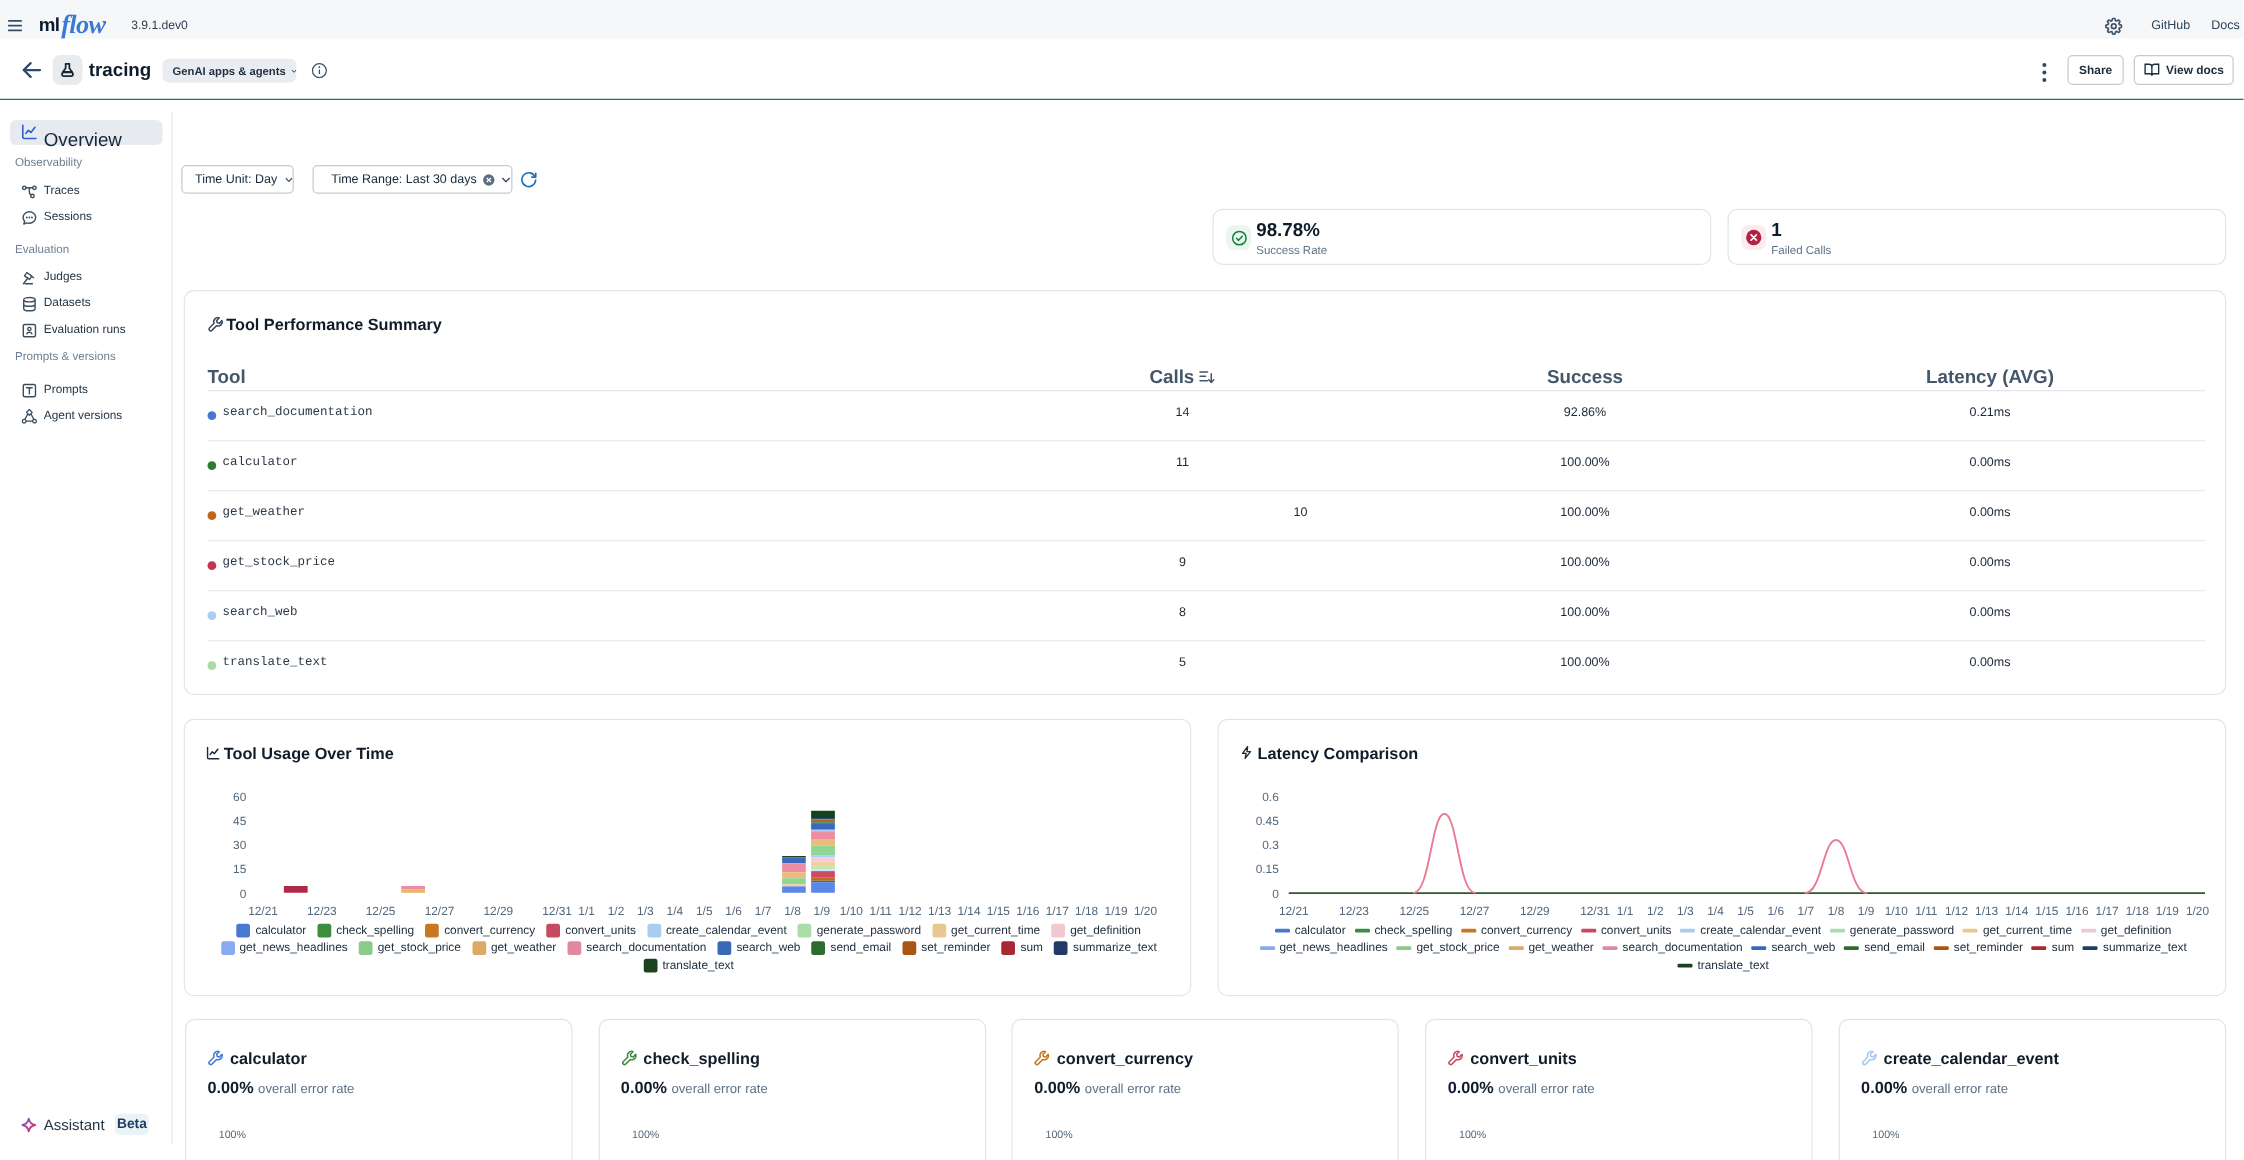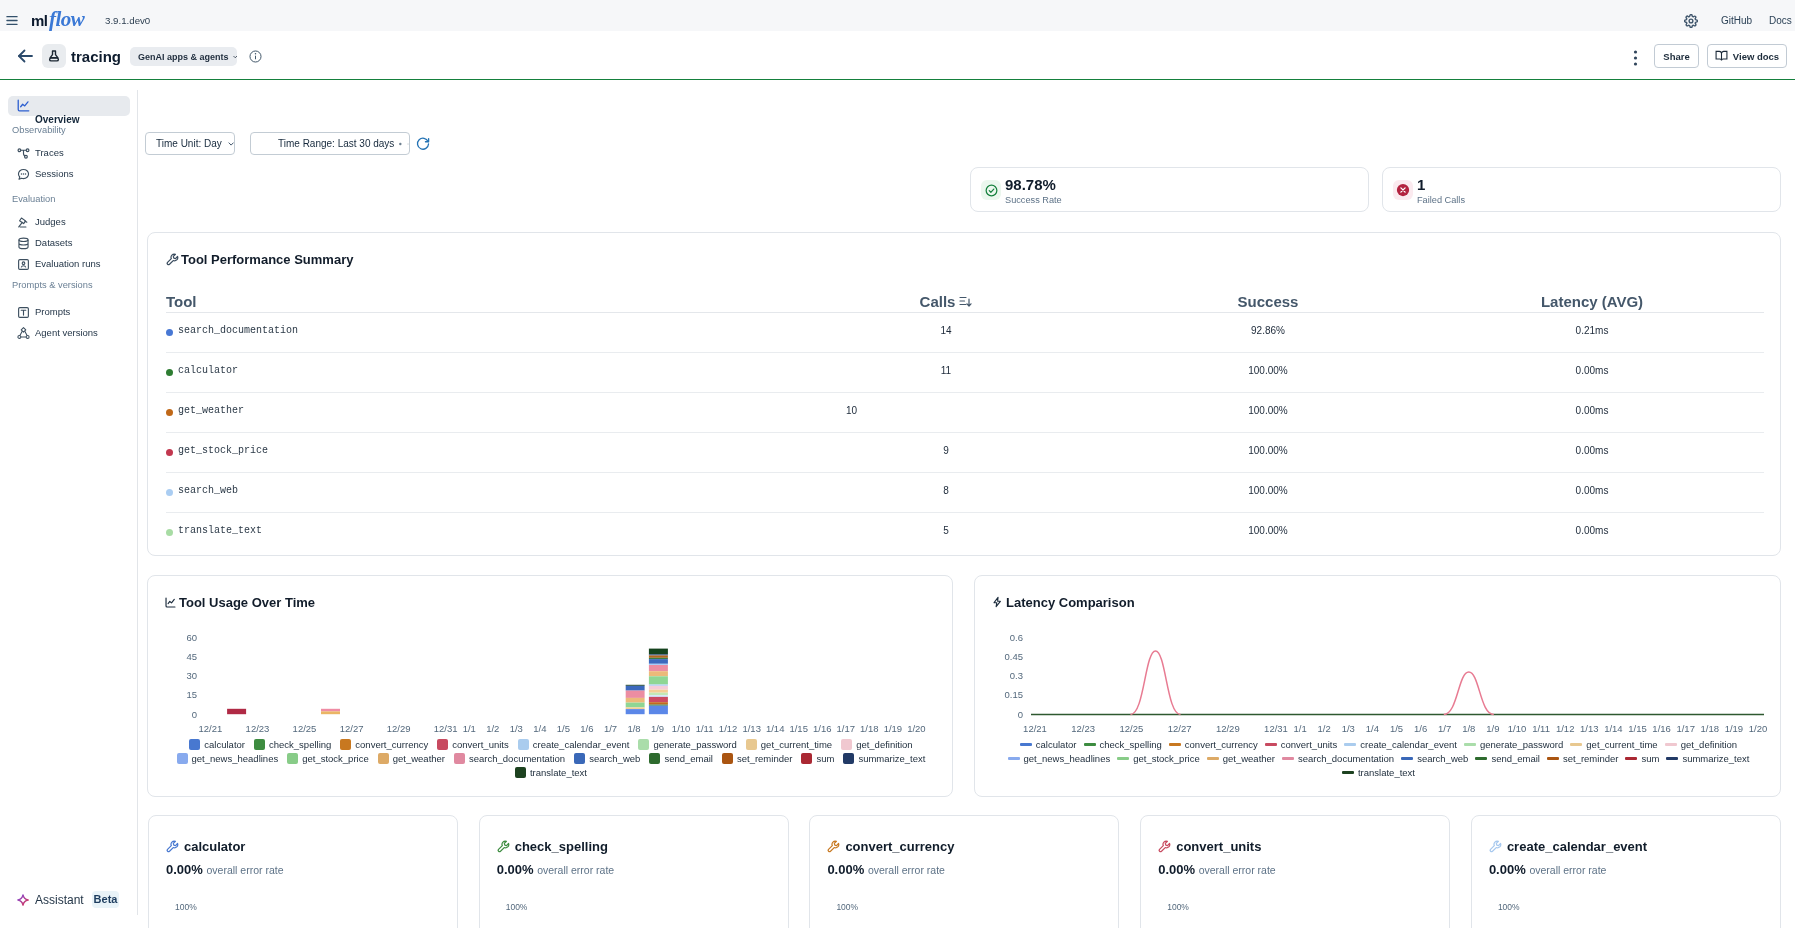--- a/index.html
+++ b/index.html
@@ -117,21 +117,21 @@
         <path d="M2 2.5h6a4 4 0 0 1 4 4v13a3 3 0 0 0-3-3H2zM22 2.5h-6a4 4 0 0 0-4 4v13a3 3 0 0 1 3-3h7z"></path>
       </svg>View docs
     </div>
   </div>
   <div id="sidebar">
     <div class="side-sel"></div>
     <svg class="side-ico" style="top:9px" viewBox="0 0 16 16" fill="none" stroke="#2d5fd0" stroke-width="1.6" stroke-linecap="round" stroke-linejoin="round">
       <path d="M1.5 1.5v11.5a1.5 1.5 0 0 0 1.5 1.5h11.5"></path>
         <polyline points="4.5,9.5 7,6.5 9.5,8.5 13.5,3.5"></polyline>
     </svg>
-    <span class="side-item" style="top:24px;font-weight:700;color:#14273a;font-size:10px">Overview</span>
+    <span class="side-item" style="top:14px;font-weight:400;color:#14273a;font-size:15px">Overview</span>
     <span class="side-head" style="top:35px">Observability</span>
     <svg class="side-ico" style="top:57px" viewBox="0 0 16 16" fill="none" stroke="#3d4f5f" stroke-width="1.4" stroke-linecap="round">
       <circle cx="3" cy="4" r="1.7"></circle>
         <circle cx="13" cy="4" r="1.7"></circle>
         <circle cx="11" cy="12" r="1.7"></circle>
       <path d="M4.7 4h6.6M8 4v4.5a3 3 0 0 0 1.5 2.4"></path>
     </svg>
     <span class="side-item" style="top:56.5px">Traces</span>
     <svg class="side-ico" style="top:78px" viewBox="0 0 16 16" fill="none" stroke="#3d4f5f" stroke-width="1.4" stroke-linecap="round" stroke-linejoin="round">
       <path d="M8 1.8a6.2 5.6 0 0 1 0 11.2 6.6 6.6 0 0 1-2.3-.4L2.5 13.8l.9-2.7A5.4 5.4 0 0 1 1.8 7.4 6.2 5.6 0 0 1 8 1.8z"></path>
@@ -178,21 +178,21 @@
     </svg>
     <span class="side-item" style="top:803px;font-size:12px">Assistant</span>
     <div class="abs" style="left:92px;top:801px;width:27px;height:17px;background:#e9f3f8;border-radius:4px;text-align:center;font-size:11px;font-weight:600;color:#1d3c5e;line-height:17px">Beta</div>
   </div>
 
   <div class="filterbtn" style="left:145px;width:90px;padding-left:10px">Time Unit: Day
     <svg style="margin-left:6px" width="9" height="6" viewBox="0 0 9 6" fill="none" stroke="#3c5166" stroke-width="1.4">
         <polyline points="1,1 4.5,4.6 8,1"></polyline>
       </svg>
   </div>
-  <div class="filterbtn" style="left:250px;width:160px;padding-left:27px">Time Range: Last 30 days
+  <div class="filterbtn" style="left:250px;width:160px;padding-left:14px">Time Range: Last 30 days
     <svg style="margin-left:5px" width="12" height="12" viewBox="0 0 12 12">
         <circle cx="6" cy="6" r="5.4" fill="#5b6f82"></circle>
         <path d="M4 4l4 4M8 4l-4 4" stroke="#fff" stroke-width="1.3"></path>
       </svg>
     <svg style="margin-left:5px" width="9" height="6" viewBox="0 0 9 6" fill="none" stroke="#3c5166" stroke-width="1.4">
         <polyline points="1,1 4.5,4.6 8,1"></polyline>
       </svg>
   </div>
   <svg class="abs" style="left:416px;top:137px" width="14" height="14" viewBox="0 0 16 16" fill="none" stroke="#2272b4" stroke-width="1.5" stroke-linecap="round">
     <path d="M13.8 5.2A6.3 6.3 0 1 0 14.3 8"></path>
@@ -244,21 +244,21 @@
     <div class="tbl-cell" style="left:1344px;top:92px;width:200px;text-align:center">0.21ms</div>
     <div class="abs" style="left:18px;top:119px;width:1598px;height:1px;background:#e9ecef"></div>
     <div class="dot" style="left:18px;top:135.5px;background:#2e7d32"></div>
     <span class="abs mono" style="left:30px;top:132px">calculator</span>
     <div class="tbl-cell" style="left:698px;top:132px;width:200px;text-align:center">11</div>
     <div class="tbl-cell" style="left:1020px;top:132px;width:200px;text-align:center">100.00%</div>
     <div class="tbl-cell" style="left:1344px;top:132px;width:200px;text-align:center">0.00ms</div>
     <div class="abs" style="left:18px;top:159px;width:1598px;height:1px;background:#e9ecef"></div>
     <div class="dot" style="left:18px;top:175.5px;background:#c06818"></div>
     <span class="abs mono" style="left:30px;top:172px">get_weather</span>
-    <div class="tbl-cell" style="left:698px;top:172px;width:200px;text-align:left">10</div>
+    <div class="tbl-cell" style="left:698px;top:172px;width:200px;text-align:right">10</div>
     <div class="tbl-cell" style="left:1020px;top:172px;width:200px;text-align:center">100.00%</div>
     <div class="tbl-cell" style="left:1344px;top:172px;width:200px;text-align:center">0.00ms</div>
     <div class="abs" style="left:18px;top:199px;width:1598px;height:1px;background:#e9ecef"></div>
     <div class="dot" style="left:18px;top:215.5px;background:#c2374f"></div>
     <span class="abs mono" style="left:30px;top:212px">get_stock_price</span>
     <div class="tbl-cell" style="left:698px;top:212px;width:200px;text-align:center">9</div>
     <div class="tbl-cell" style="left:1020px;top:212px;width:200px;text-align:center">100.00%</div>
     <div class="tbl-cell" style="left:1344px;top:212px;width:200px;text-align:center">0.00ms</div>
     <div class="abs" style="left:18px;top:239px;width:1598px;height:1px;background:#e9ecef"></div>
     <div class="dot" style="left:18px;top:255.5px;background:#aacdf2"></div>

